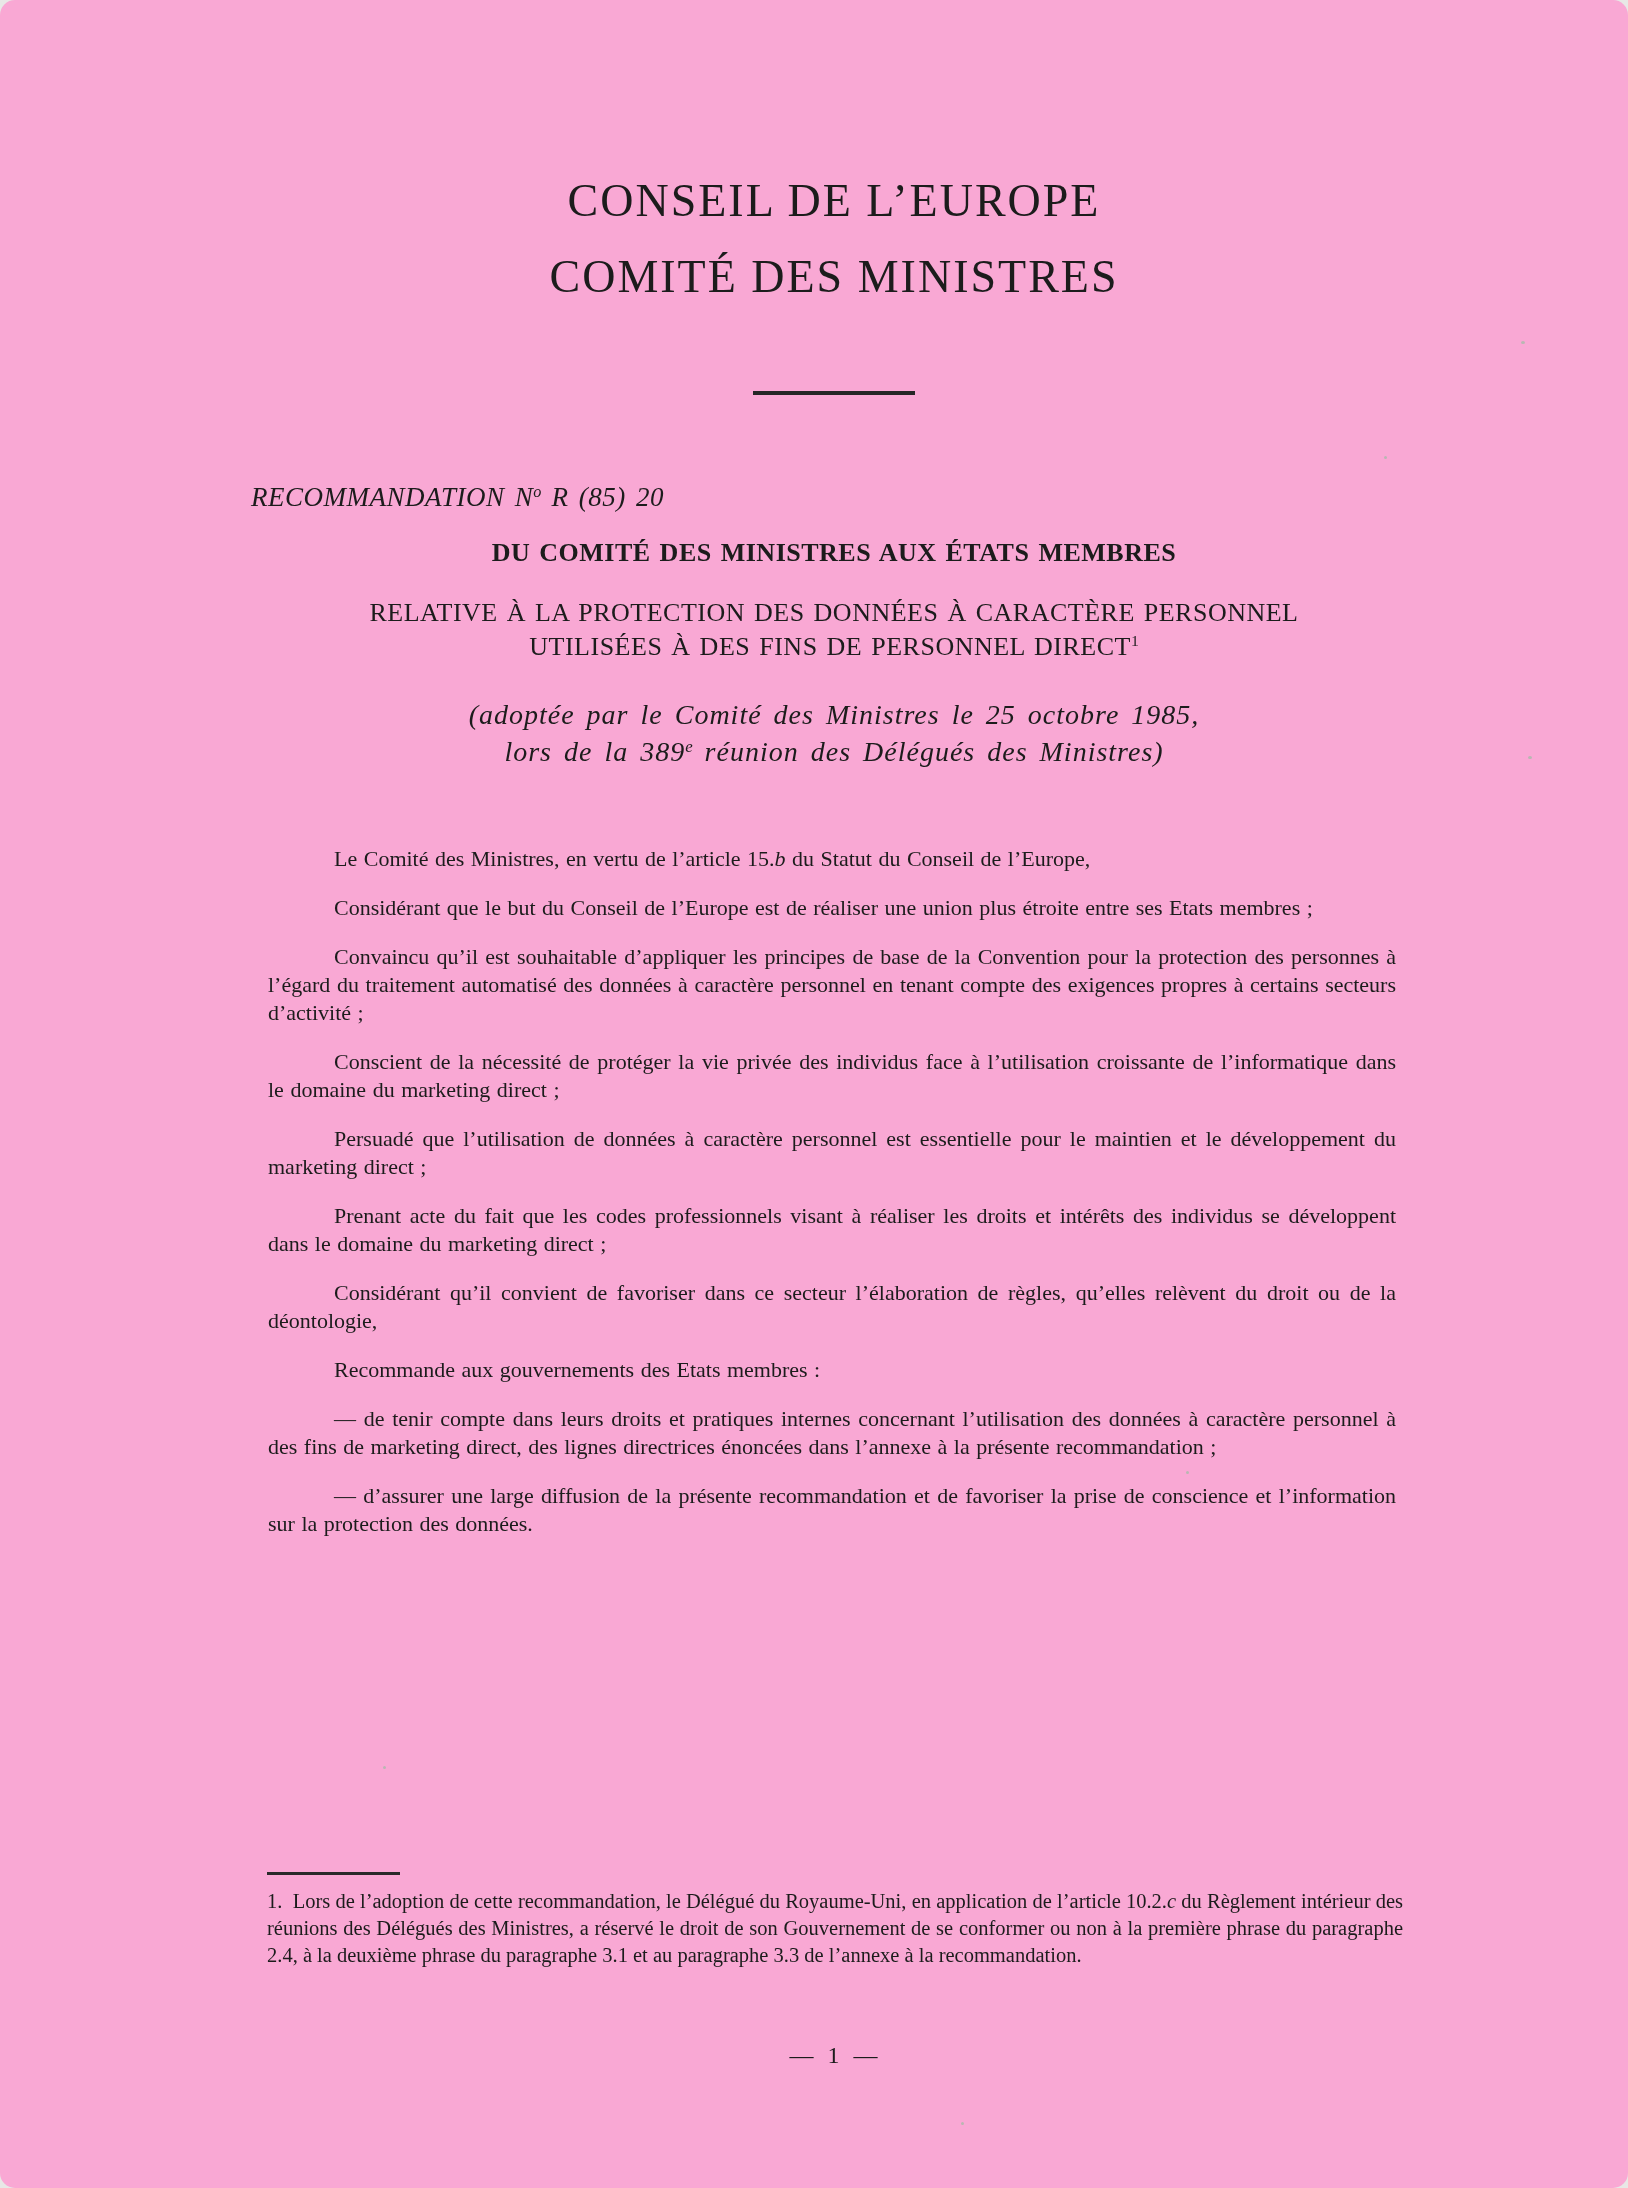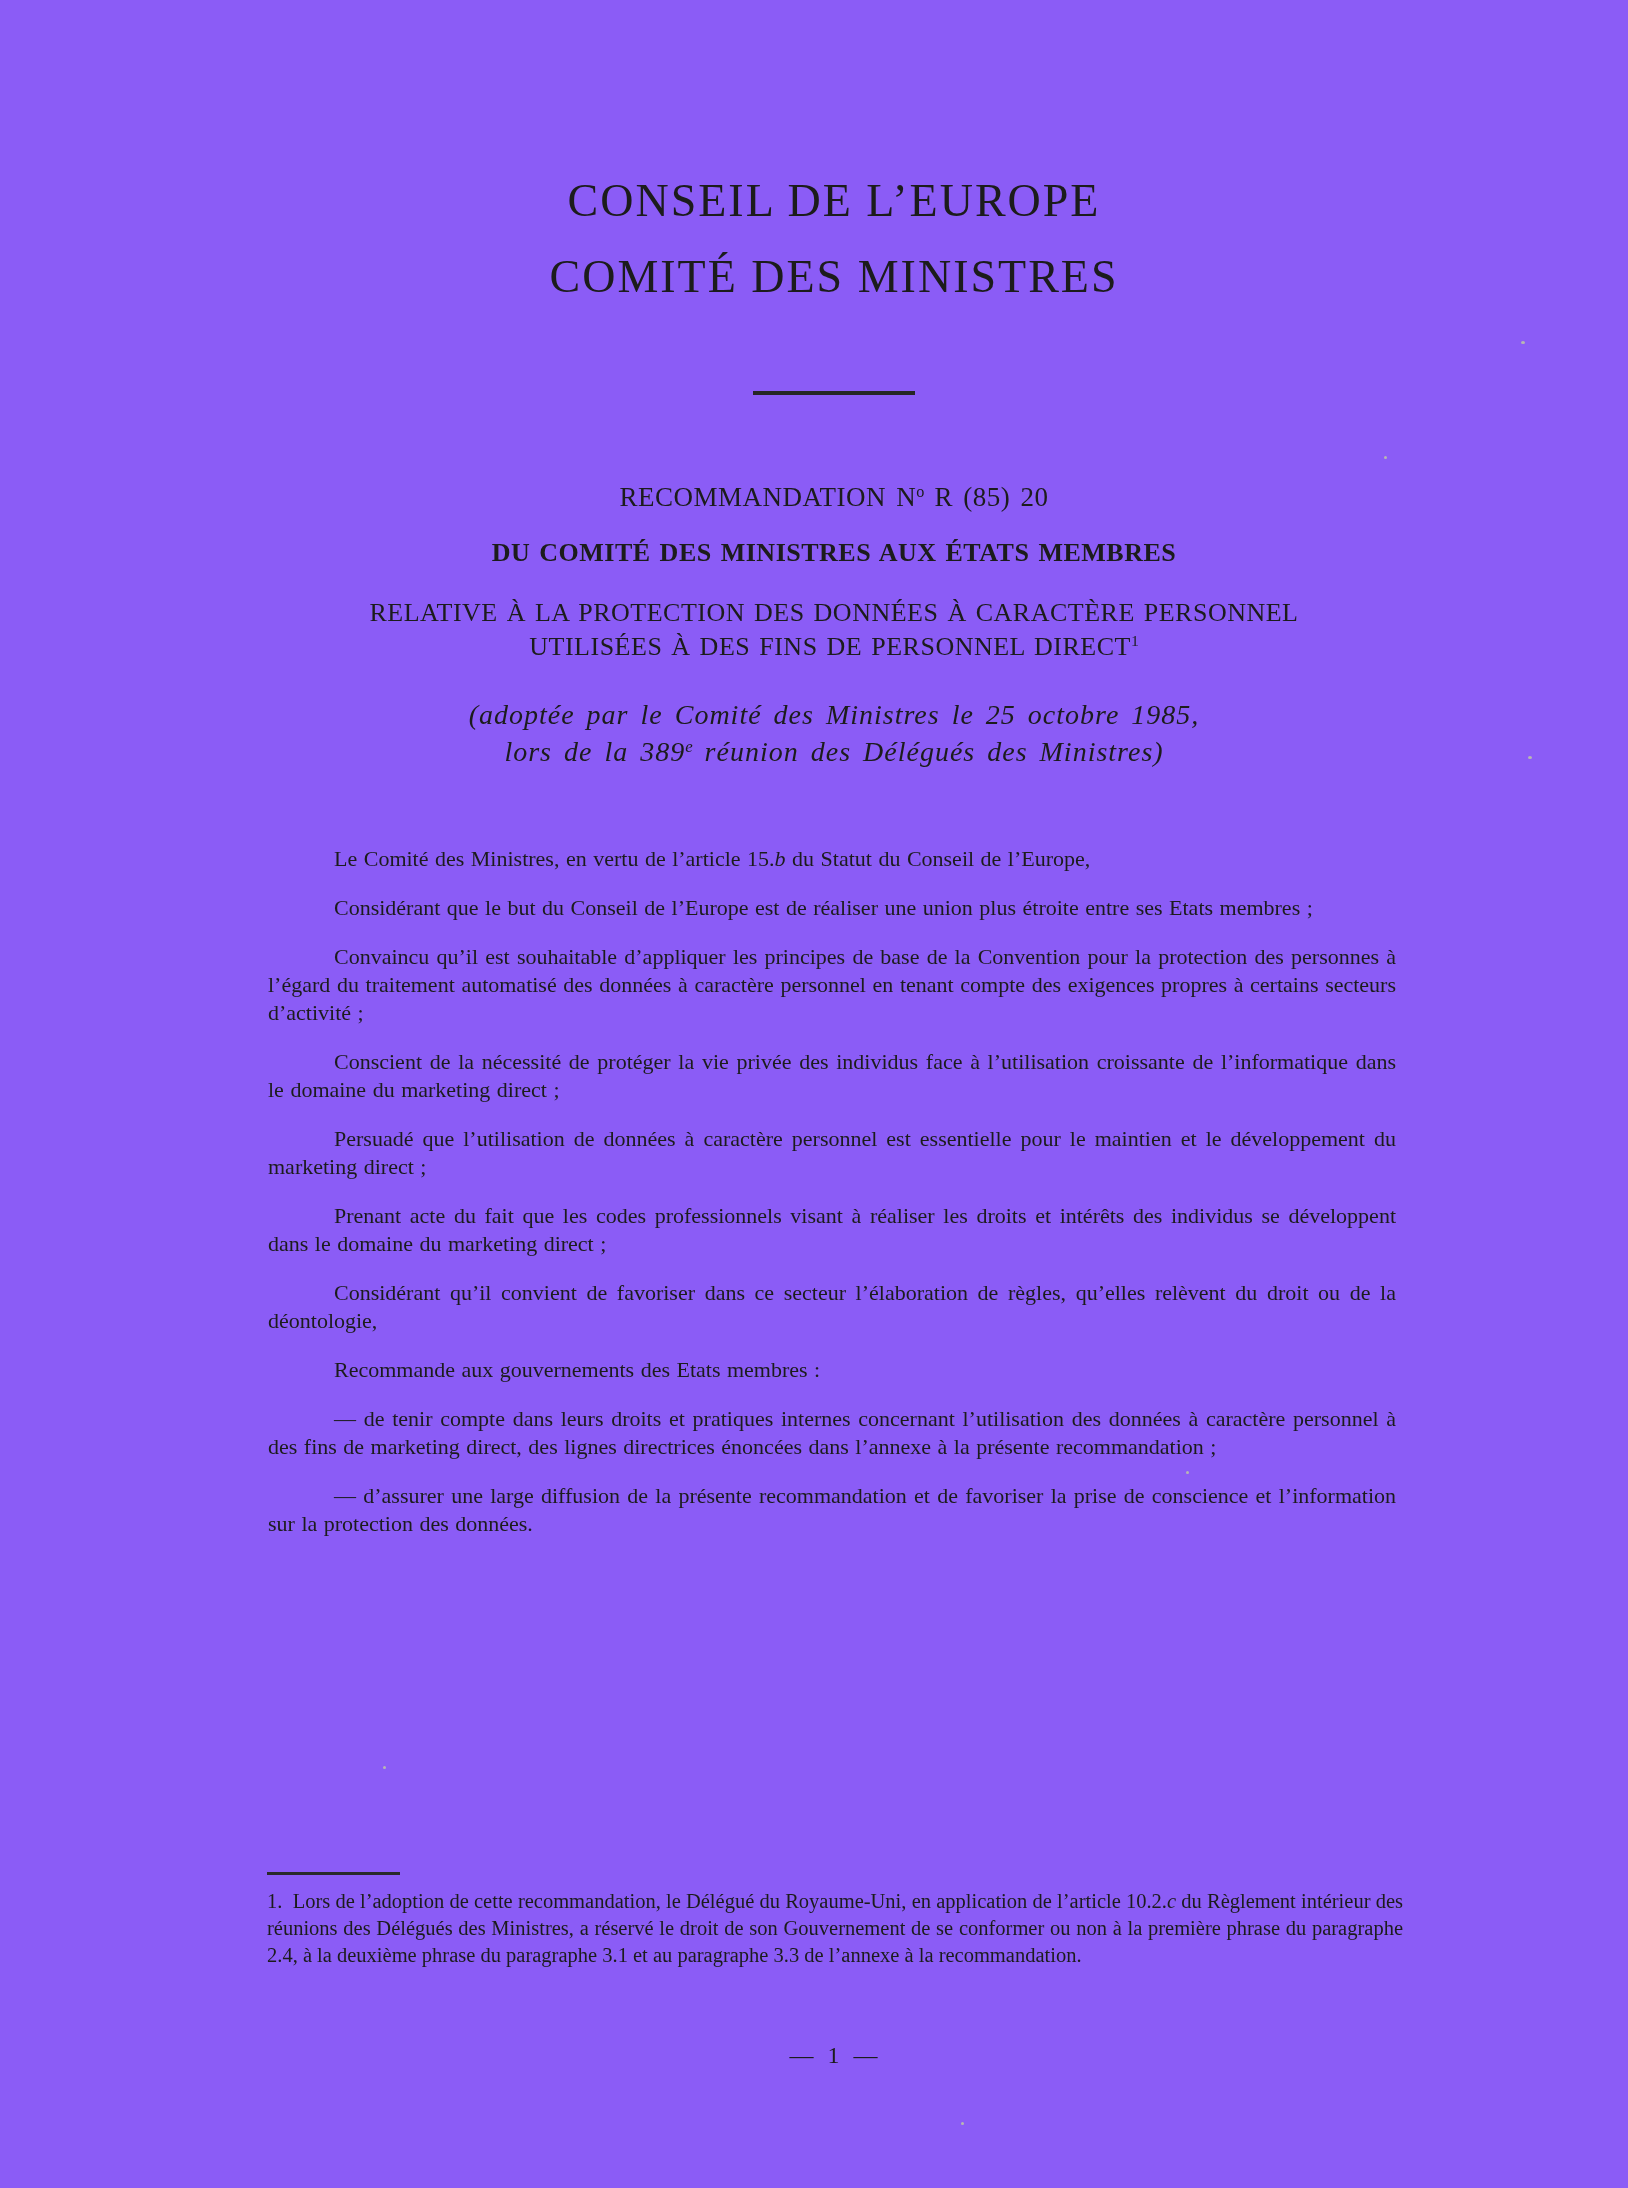--- a/index.html
+++ b/index.html
@@ -37,25 +37,26 @@
     left: 753px;
     width: 162px;
     height: 4px;
     background: #262626;
   }
   .rec-number {
     position: absolute;
     top: 482px;
     left: 251px;
     width: 1166px;
-    text-align: center;
+    text-align: left;
     font-size: 27px;
     letter-spacing: 0.5px;
     word-spacing: 3px;
     white-space: nowrap;
+    font-style: italic;
   }
   .subject1 {
     position: absolute;
     top: 538px;
     left: 251px;
     width: 1166px;
     text-align: center;
     font-size: 26px;
     font-weight: bold;
     letter-spacing: 0.5px;
@@ -140,21 +141,21 @@
   }
   .speck {
     position: absolute;
     background: #b9b7b2;
     border-radius: 50%;
   }
 </style>
 </head>
 <body>
 
-<div class="page" style="background: #8b5cf6; color: rgb(28, 28, 28);">
+<div class="page" style="background: #f9a8d4; color: rgb(28, 28, 28); border-radius: 15px;">
 
   <h1 class="doc-title">
     <span class="title-line">CONSEIL DE L’EUROPE</span>
     <span class="title-line">COMITÉ DES MINISTRES</span>
   </h1>
 
   <div class="divider"></div>
 
   <div class="rec-number"><span>RECOMMANDATION N</span><span class="sup">o</span><span> R (85) 20</span></div>
 

